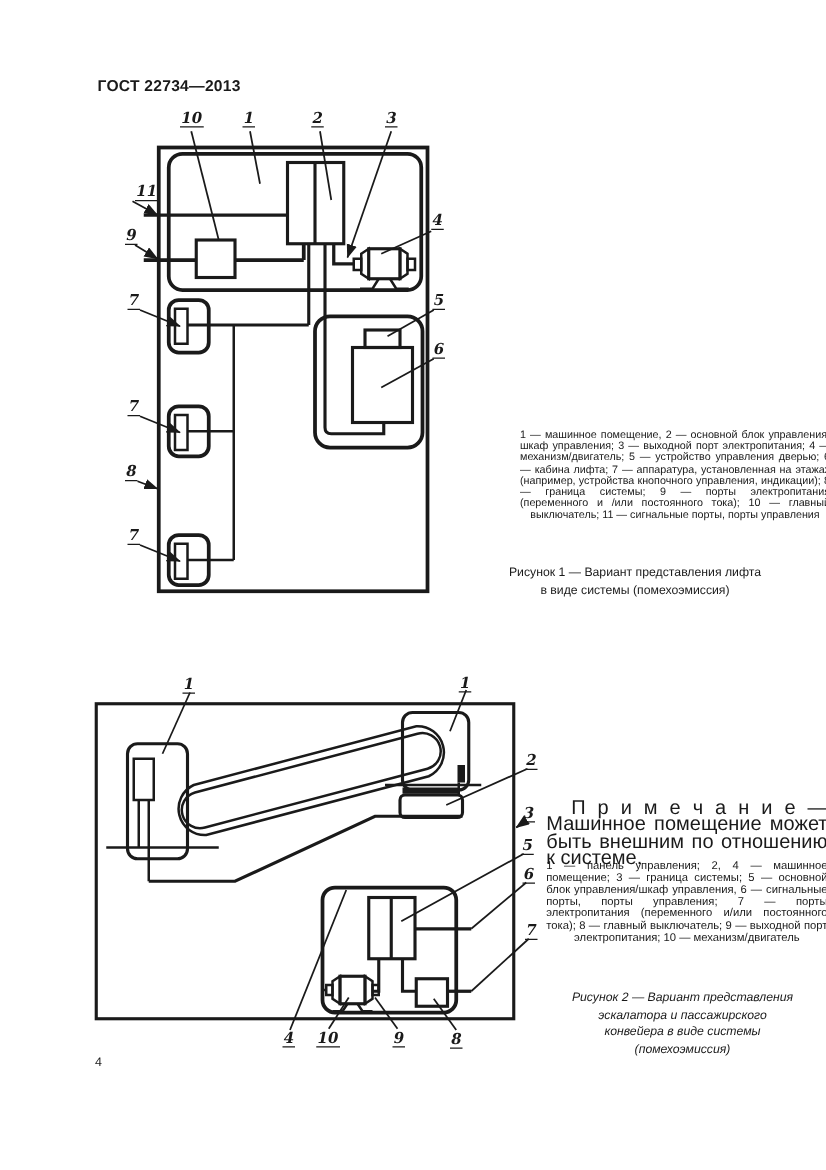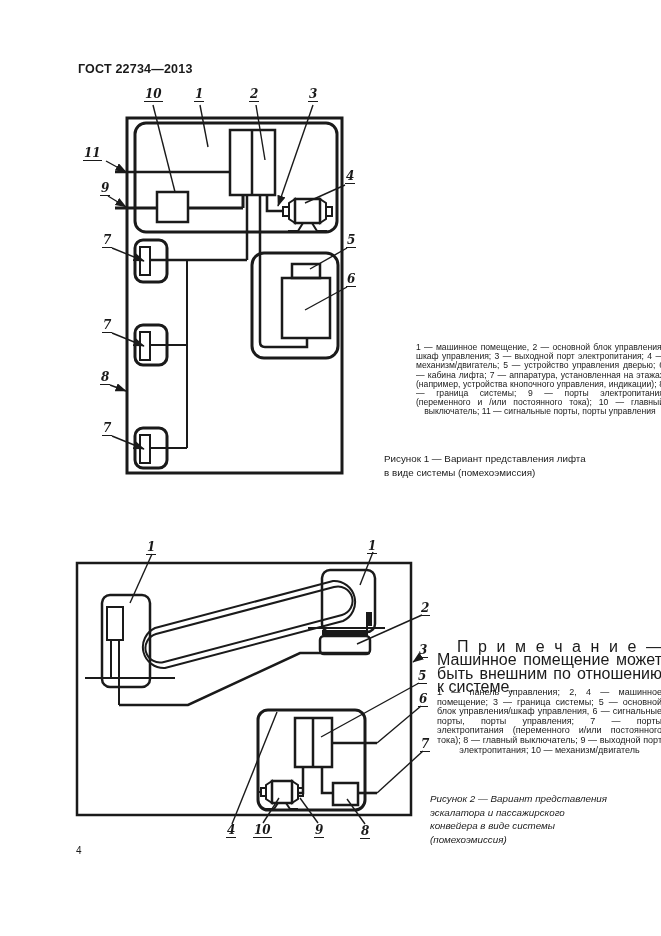--- a/index.html
+++ b/index.html
@@ -11,21 +11,21 @@
   .header { position:absolute; left:78px; top:62px; font-weight:bold; font-size:12.5px; letter-spacing:.2px; }
   .fig { position:absolute; }
   .fig svg { position:absolute; left:0; top:0; }
   .co {
     position:absolute; font-family:"DejaVu Serif", serif; font-style:italic; font-weight:bold;
     font-size:12px; line-height:12px; border-bottom:1.5px solid #1a1a1a; padding:0 1px 1px 1px;
   }
   .legend  { position:absolute; font-size:8.6px; line-height:9.2px; text-align:justify; text-align-last:center;margin-left:32px; }
   .legend2 { position:absolute; font-size:9px;  line-height:9.6px; text-align:justify; text-align-last:center; }
   .note    { position:absolute; font-size:16px; line-height:13.4px; text-align:justify; text-indent:20px; }
-  .caption { position:absolute; font-size:9.8px; line-height:13.5px; text-align:left; white-space:pre-line; }
+  .caption { position:absolute; font-size:9.8px; line-height:13.5px; text-align:center; white-space:pre-line; }
   .pagenum { position:absolute; left:76px; top:845px; font-size:10px; }
 </style>
 </head>
 <body>
 
 <div class="header">ГОСТ 22734—2013</div>
 
 <div class="fig" style="left:60px; top:85px; width:320px; height:405px;">
   <svg width="320" height="405" viewBox="0 0 320 405">
     <defs>
@@ -104,21 +104,21 @@
   <span class="co" style="left:189px; top:3px;">2</span>
   <span class="co" style="left:248px; top:3px;">3</span>
   <span class="co" style="left:285px; top:85px;">4</span>
   <span class="co" style="left:286px; top:149px;">5</span>
   <span class="co" style="left:286px; top:188px;">6</span>
   <span class="co" style="left:42px;  top:149px;">7</span>
   <span class="co" style="left:42px;  top:234px;">7</span>
   <span class="co" style="left:42px;  top:337px;">7</span>
   <span class="co" style="left:40px;  top:286px;">8</span>
   <span class="co" style="left:40px;  top:97px;">9</span>
-  <span class="co" style="left:23px;  top:62px;">11</span>
+  <span class="co" style="left:48px;  top:62px;">11</span>
 </div>
 
 <div class="legend" style="left:384px; top:343px; width:248px;">1 — машинное помещение, 2 — основной блок управления/шкаф управления; 3 — выходной порт электропитания; 4 — механизм/двигатель; 5 — устройство управления дверью; 6 — кабина лифта; 7 — аппаратура, установленная на этажах (например, устройства кнопочного управления, индикации); 8 — граница системы; 9 — порты электропитания (переменного и /или постоянного тока); 10 — главный выключатель; 11 — сигнальные порты, порты управления</div>
 <div class="caption" style="left:384px; top:452px; width:248px;">Рисунок 1 — Вариант представления лифта
 в виде системы (помехоэмиссия)</div>
 
 <div class="fig" style="left:60px; top:540px; width:400px; height:330px;">
   <svg width="400" height="330" viewBox="0 0 400 330">
     <defs>
       <marker id="arw2" markerWidth="9" markerHeight="8" refX="7.5" refY="3" orient="auto">

